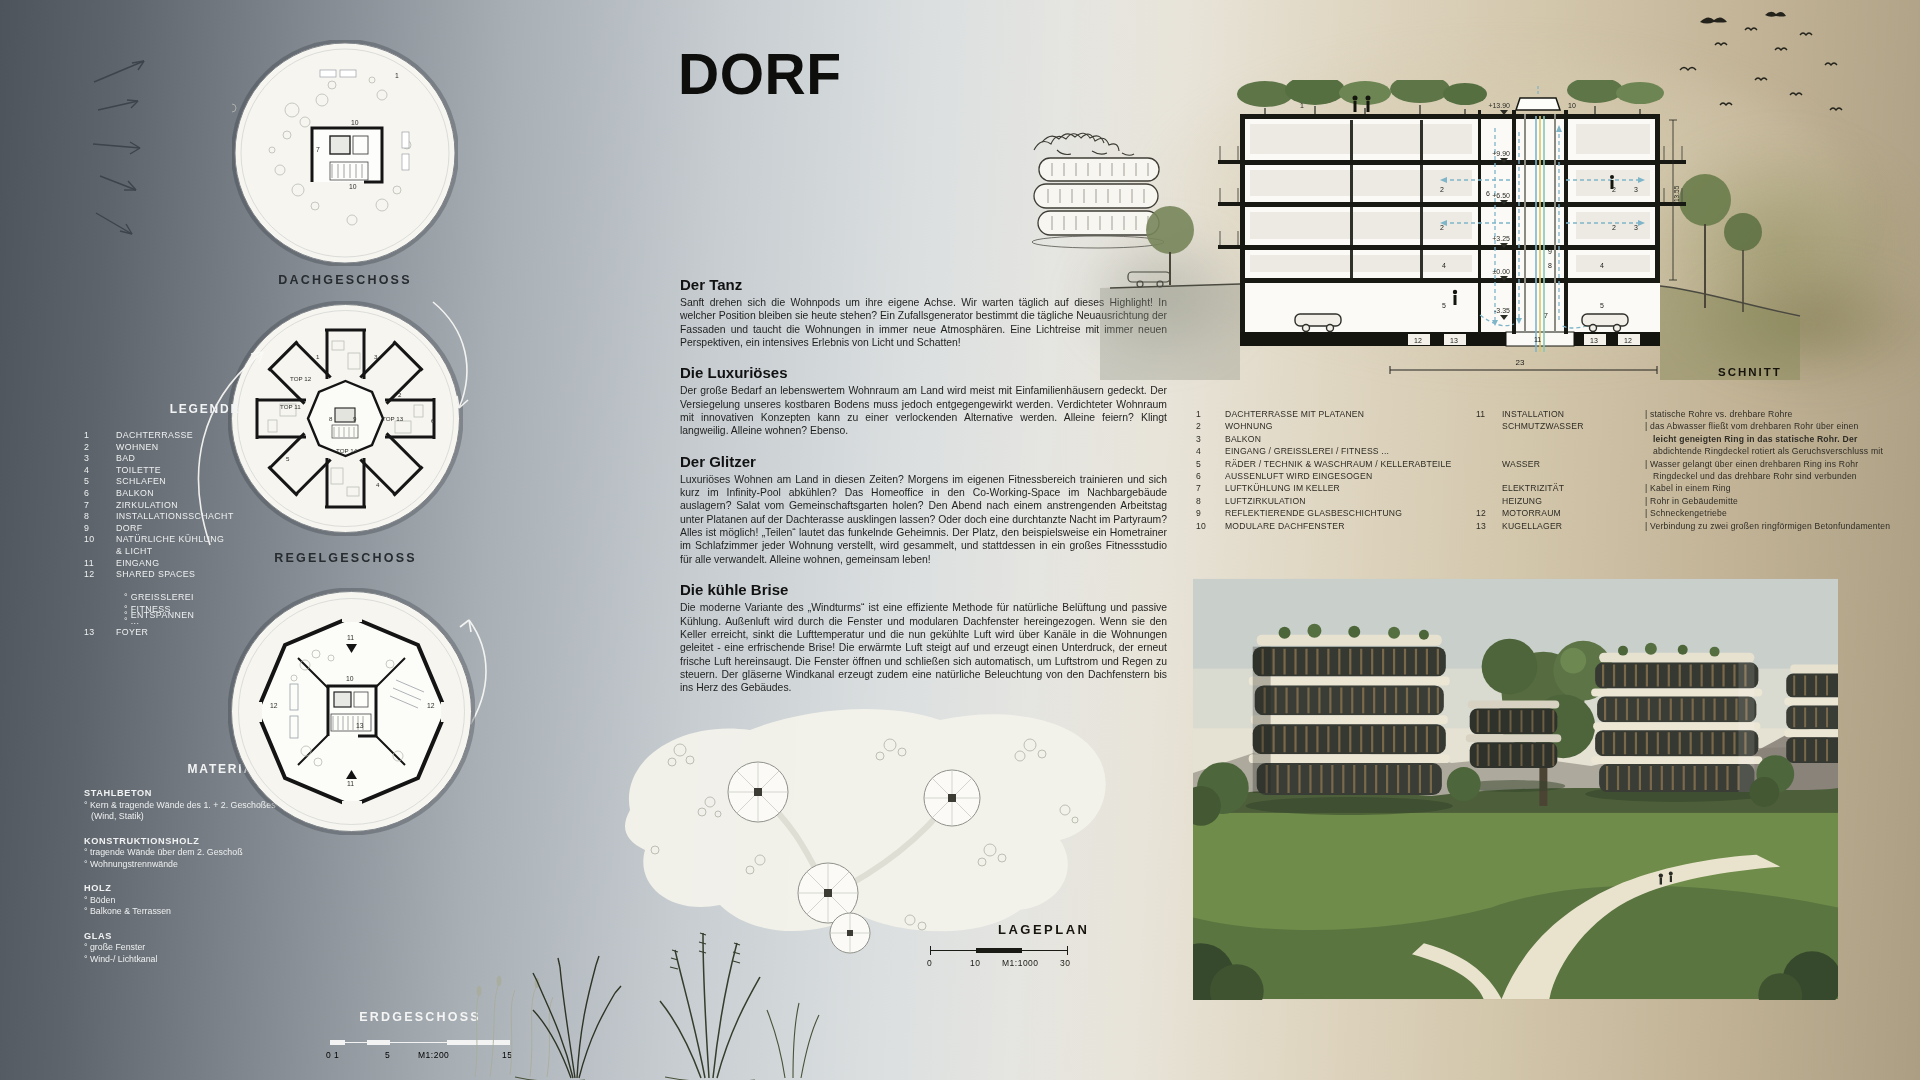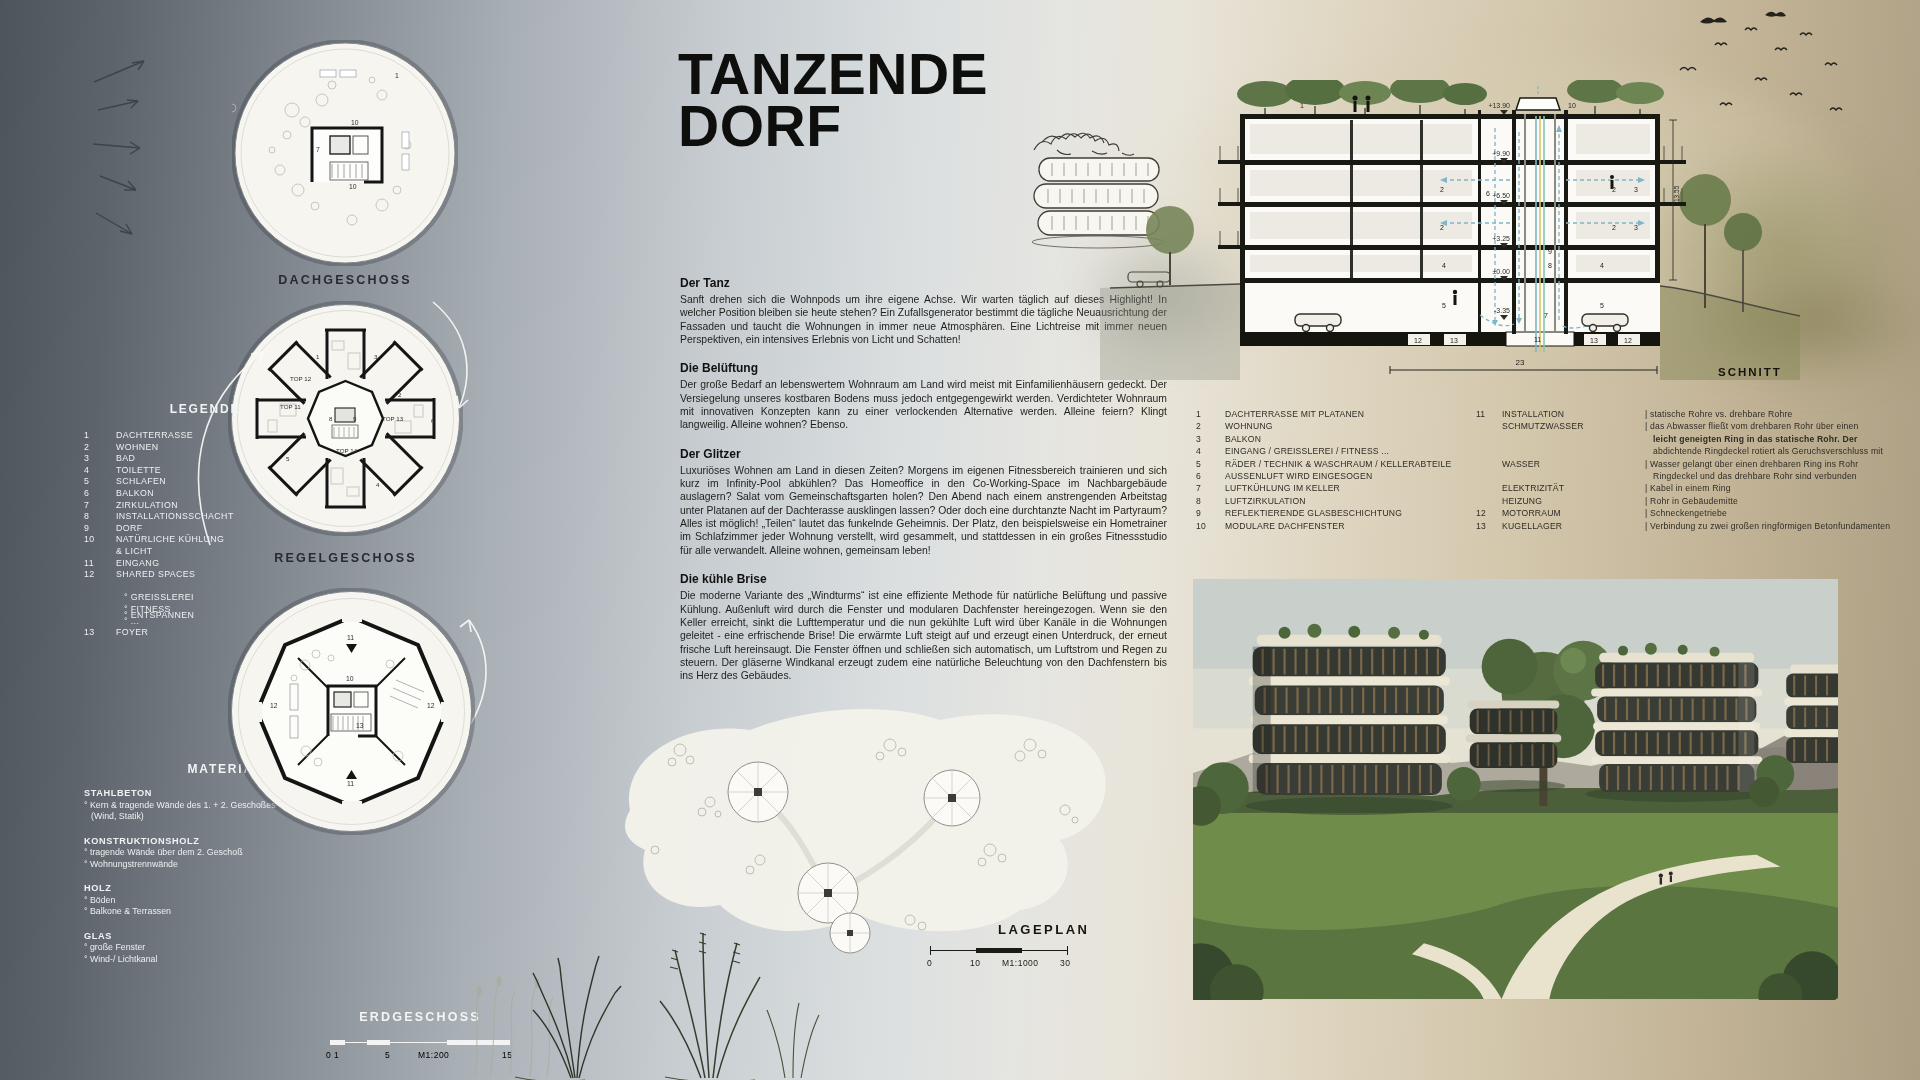--- a/index.html
+++ b/index.html
@@ -12,21 +12,21 @@
   .plan-label{font-weight:bold;letter-spacing:2.2px;font-size:12.5px;color:#272c31;text-align:center;}
   .plan-label.white{color:#f4f5f4;}
   .legend{color:#eef0f1;}
   .lg-title{font-size:12px;font-weight:bold;letter-spacing:1.8px;color:#f2f3f4;text-align:center;}
   .lg-row{display:flex;height:11.6px;font-size:8.8px;letter-spacing:.4px;}
   .lg-n{width:32px;flex:none;}
   .mat-h{font-size:9.2px;font-weight:bold;letter-spacing:.6px;line-height:11.5px;color:#f1f2f3;}
   .mat-l{font-size:8.8px;line-height:11.5px;color:#eef0f1;}
   .mat-g{margin-bottom:13px;}
   .article{width:487px;color:#1f1f1d;}
-  .art-h{font-size:12px;font-weight:bold;margin:0 0 3px 0;color:#111;}
+  .art-h{font-size:15px;font-weight:bold;margin:0 0 3px 0;color:#111;}
   .art-p{font-size:10.4px;line-height:13.35px;text-align:justify;margin:0 0 15px 0;}
   .art-p.tight{margin:0;}
   .sl-row{position:relative;height:12.4px;font-size:8.6px;color:#2e2c25;letter-spacing:.2px;white-space:nowrap;}
   .sl-n{position:absolute;left:0;}
   .sl-t{position:absolute;left:29px;}
   .sl-bn{position:absolute;left:280px;}
   .sl-bt{position:absolute;left:306px;}
   .sl-d{position:absolute;left:449px;}
   .scale-txt{font-size:8.5px;letter-spacing:.5px;}
   .lp-label{font-size:13px;font-weight:bold;letter-spacing:2.5px;color:#17150e;}
@@ -349,21 +349,20 @@
     <div class="abs" style="left:0;top:2px;width:15px;height:5px;background:#f2f3f2;"></div>
     <div class="abs" style="left:37px;top:2px;width:23px;height:5px;background:#f2f3f2;"></div>
     <div class="abs" style="left:117px;top:2px;width:63px;height:5px;background:#f2f3f2;"></div>
     <span class="abs scale-txt white" style="left:-4px;top:12px;">0 1</span>
     <span class="abs scale-txt white" style="left:55px;top:12px;">5</span>
     <span class="abs scale-txt white" style="left:88px;top:12px;">M1:200</span>
     <span class="abs scale-txt white" style="left:172px;top:12px;">15</span>
   </div>
 
   <div class="abs ptitle" style="left:678px;top:48px;">
-    <div>TANZENDE</div>
     <div>DORF</div>
   </div>
 
   <svg class="abs" style="left:1012px;top:120px;" width="170" height="150" viewBox="0 0 170 150">
     <g stroke="#3b3b33" fill="none" stroke-width="1.1">
       <path d="M22,30 q7,-13 17,-6 q5,-12 15,-5 q7,-10 15,-1 q9,-9 14,3 q10,-7 14,4 q9,-4 10,6"></path>
       <path d="M30,22 q9,-10 17,-3 q8,-9 16,-2 q9,-8 15,1 q10,-6 14,5"></path>
       <path d="M45,30 q6,6 14,4 M80,31 q8,5 15,2 M110,33 q7,4 12,1"></path>
     </g>
     <g stroke="#3f3e36" stroke-width="1.3" fill="rgba(250,249,243,.85)">
@@ -375,21 +374,21 @@
       <path d="M40,43 v13 M52,43 v13 M64,43 v13 M76,43 v13 M88,43 v13 M100,43 v13 M112,43 v13 M124,43 v13 M136,43 v13"></path>
       <path d="M36,69 v14 M48,69 v14 M60,69 v14 M72,69 v14 M84,69 v14 M96,69 v14 M108,69 v14 M120,69 v14 M132,69 v14"></path>
       <path d="M40,96 v14 M52,96 v14 M64,96 v14 M76,96 v14 M88,96 v14 M100,96 v14 M112,96 v14 M124,96 v14 M136,96 v14"></path>
     </g>
     <ellipse cx="86" cy="122" rx="66" ry="6" fill="none" stroke="#55544c" stroke-width=".8"></ellipse>
   </svg>
 
   <div class="abs article" style="left:680px;top:276px;">
     <div class="art-h">Der Tanz</div>
     <p class="art-p">Sanft drehen sich die Wohnpods um ihre eigene Achse. Wir warten täglich auf dieses Highlight! In welcher Position bleiben sie heute stehen? Ein Zufallsgenerator bestimmt die tägliche Neuausrichtung der Fassaden und taucht die Wohnungen in immer neue Atmosphären. Eine Lichtreise mit immer neuen Perspektiven, ein intensives Erlebnis von Licht und Schatten!</p>
-    <div class="art-h">Die Belüftung</div>
+    <div class="art-h">Die Luxuriöses</div>
     <p class="art-p">Der große Bedarf an lebenswertem Wohnraum am Land wird meist mit Einfamilienhäusern gedeckt. Der Versiegelung unseres kostbaren Bodens muss jedoch entgegengewirkt werden. Verdichteter Wohnraum mit innovativen Konzepten kann zu einer verlockenden Alternative werden. Alleine feiern? Klingt langweilig. Alleine wohnen? Ebenso.</p>
     <div class="art-h">Der Glitzer</div>
     <p class="art-p tight">Luxuriöses Wohnen am Land in diesen Zeiten? Morgens im eigenen Fitnessbereich trainieren und sich kurz im Infinity-Pool abkühlen? Das Homeoffice in den Co-Working-Space im Nachbargebäude auslagern? Salat vom Gemeinschaftsgarten holen? Den Abend nach einem anstrengenden Arbeitstag unter Platanen auf der Dachterasse ausklingen lassen? Oder doch eine durchtanzte Nacht im Partyraum?</p>
     <p class="art-p">Alles ist möglich! „Teilen“ lautet das funkelnde Geheimnis. Der Platz, den beispielsweise ein Hometrainer im Schlafzimmer jeder Wohnung verstellt, wird gesammelt, und stattdessen in ein großes Fitnessstudio für alle verwandelt. Alleine wohnen, gemeinsam leben!</p>
     <div class="art-h">Die kühle Brise</div>
     <p class="art-p">Die moderne Variante des „Windturms“ ist eine effiziente Methode für natürliche Belüftung und passive Kühlung. Außenluft wird durch die Fenster und modularen Dachfenster hereingezogen. Wenn sie den Keller erreicht, sinkt die Lufttemperatur und die nun gekühlte Luft wird über Kanäle in die Wohnungen geleitet - eine erfrischende Brise! Die erwärmte Luft steigt auf und erzeugt einen Unterdruck, der erneut frische Luft hereinsaugt. Die Fenster öffnen und schließen sich automatisch, um Luftstrom und Regen zu steuern. Der gläserne Windkanal erzeugt zudem eine natürliche Beleuchtung von den Dachfenstern bis ins Herz des Gebäudes.</p>
   </div>
 
   <svg class="abs" style="left:560px;top:690px;" width="560" height="290" viewBox="0 0 560 290">
     <path d="M70,120 C60,70 120,30 190,40 C240,20 320,10 380,30 C450,15 520,30 540,70 C555,100 540,140 500,150 C520,180 500,215 460,220 C420,250 340,245 300,225 C250,250 190,245 160,215 C110,225 75,195 85,160 C65,150 60,138 70,120 Z" fill="#f2f1ea" opacity=".96"></path>

